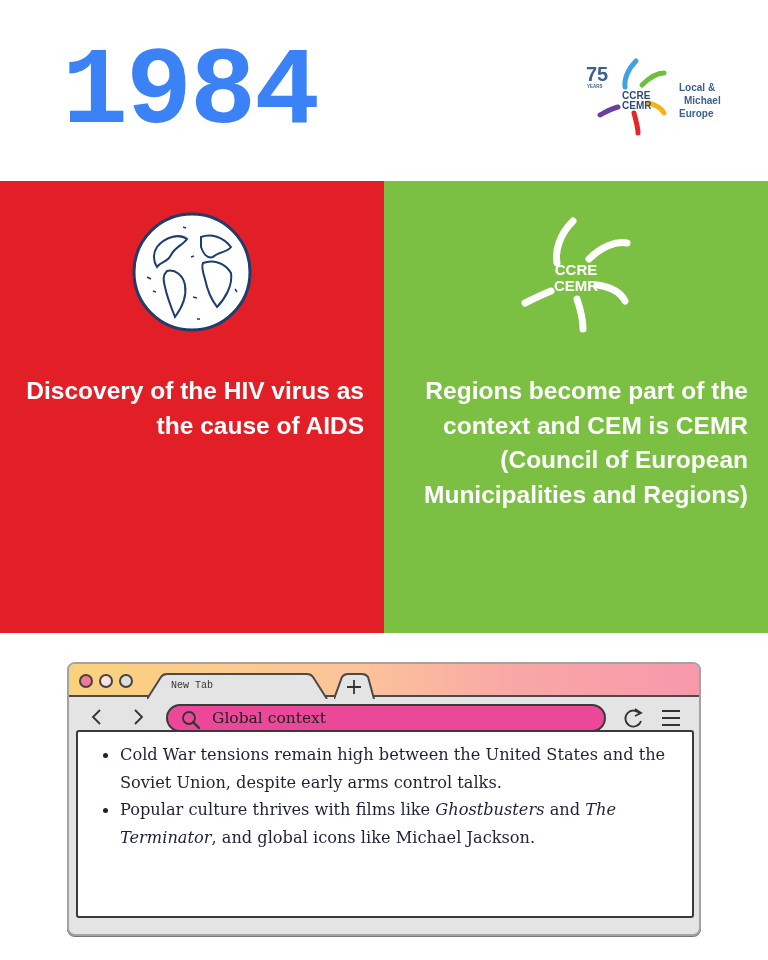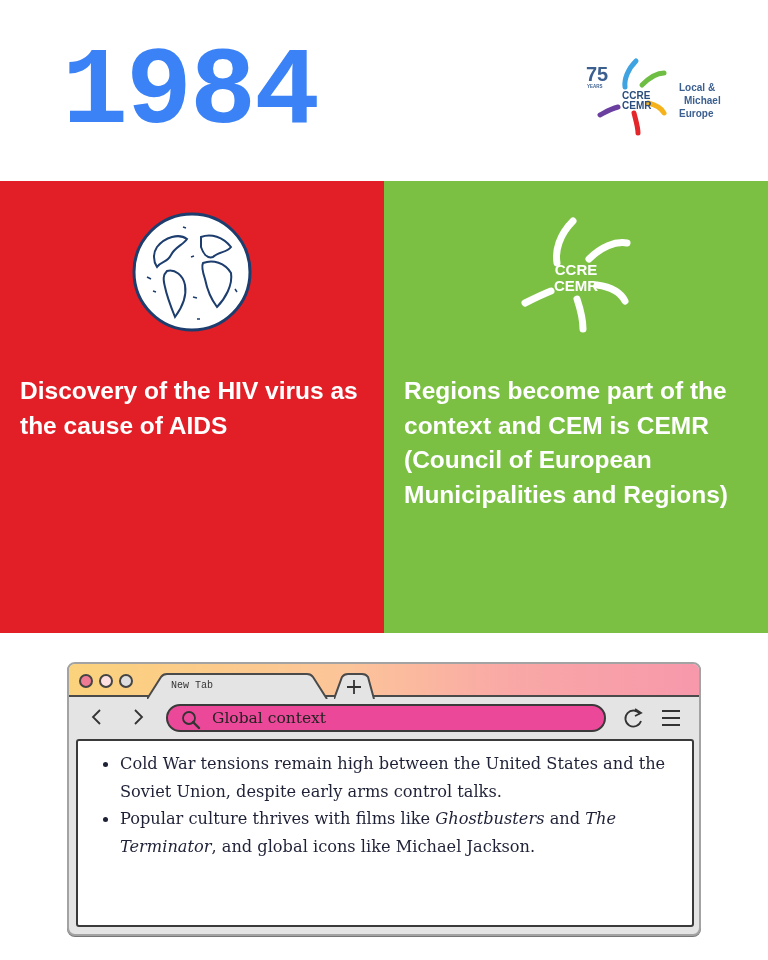--- a/index.html
+++ b/index.html
@@ -23,21 +23,21 @@
   .logo .tag span:nth-child(2) { padding-left: 5px; }
 
   .panels { position: absolute; left: 0; top: 181px; width: 768px; height: 452px; display: flex; }
   .panel { width: 384px; height: 452px; position: relative; }
   .panel.red { background: #e21f26; }
   .panel.green { background: #7bc043; }
   .panel-icon { position: absolute; left: 50%; top: 26px; transform: translateX(-50%); width: 130px; height: 130px; }
   .panel-text {
     position: absolute; left: 20px; right: 20px; top: 193px;
     color: #ffffff; font-weight: 700; font-size: 24.5px; line-height: 34.5px;
-    text-align: left;
+    text-align: right;
   }
 
   .browser {
     position: absolute; left: 67px; top: 662px; width: 634px; height: 274px;
     border: 2px solid #a3a3a3; border-radius: 8px; background: #e4e4e4;
     box-shadow: 0 1px 0 #777;
     overflow: hidden;
   }
   .titlebar {
     position: absolute; left: 0; top: 0; width: 100%; height: 33px;
@@ -69,21 +69,21 @@
   }
   .urlbar .search-ico { position: absolute; left: 12px; top: 3px; }
   .urlbar .url-text {
     position: absolute; left: 44px; top: 3px;
     font-family: "DejaVu Serif", "Liberation Serif", serif; font-size: 15.5px; color: #222;
   }
   .reload { position: absolute; left: 552px; top: 8px; width: 24px; height: 26px; cursor: pointer; }
   .menu { position: absolute; left: 590px; top: 8px; width: 24px; height: 26px; cursor: pointer; }
 
   .content {
-    position: absolute; left: 7px; top: 75px; width: 618px; height: 188px;
+    position: absolute; left: 7px; top: 66px; width: 618px; height: 188px;
     background: #ffffff; border: 2px solid #3a3a3a; border-radius: 3px;
   }
   .content ul {
     position: absolute; left: 42px; top: 9px; right: 16px;
     font-family: "DejaVu Serif", "Liberation Serif", serif;
     font-size: 16.2px; line-height: 27.5px; color: #1f2237;
     list-style: none;
   }
   .content li { position: relative; }
   .content li::before {

